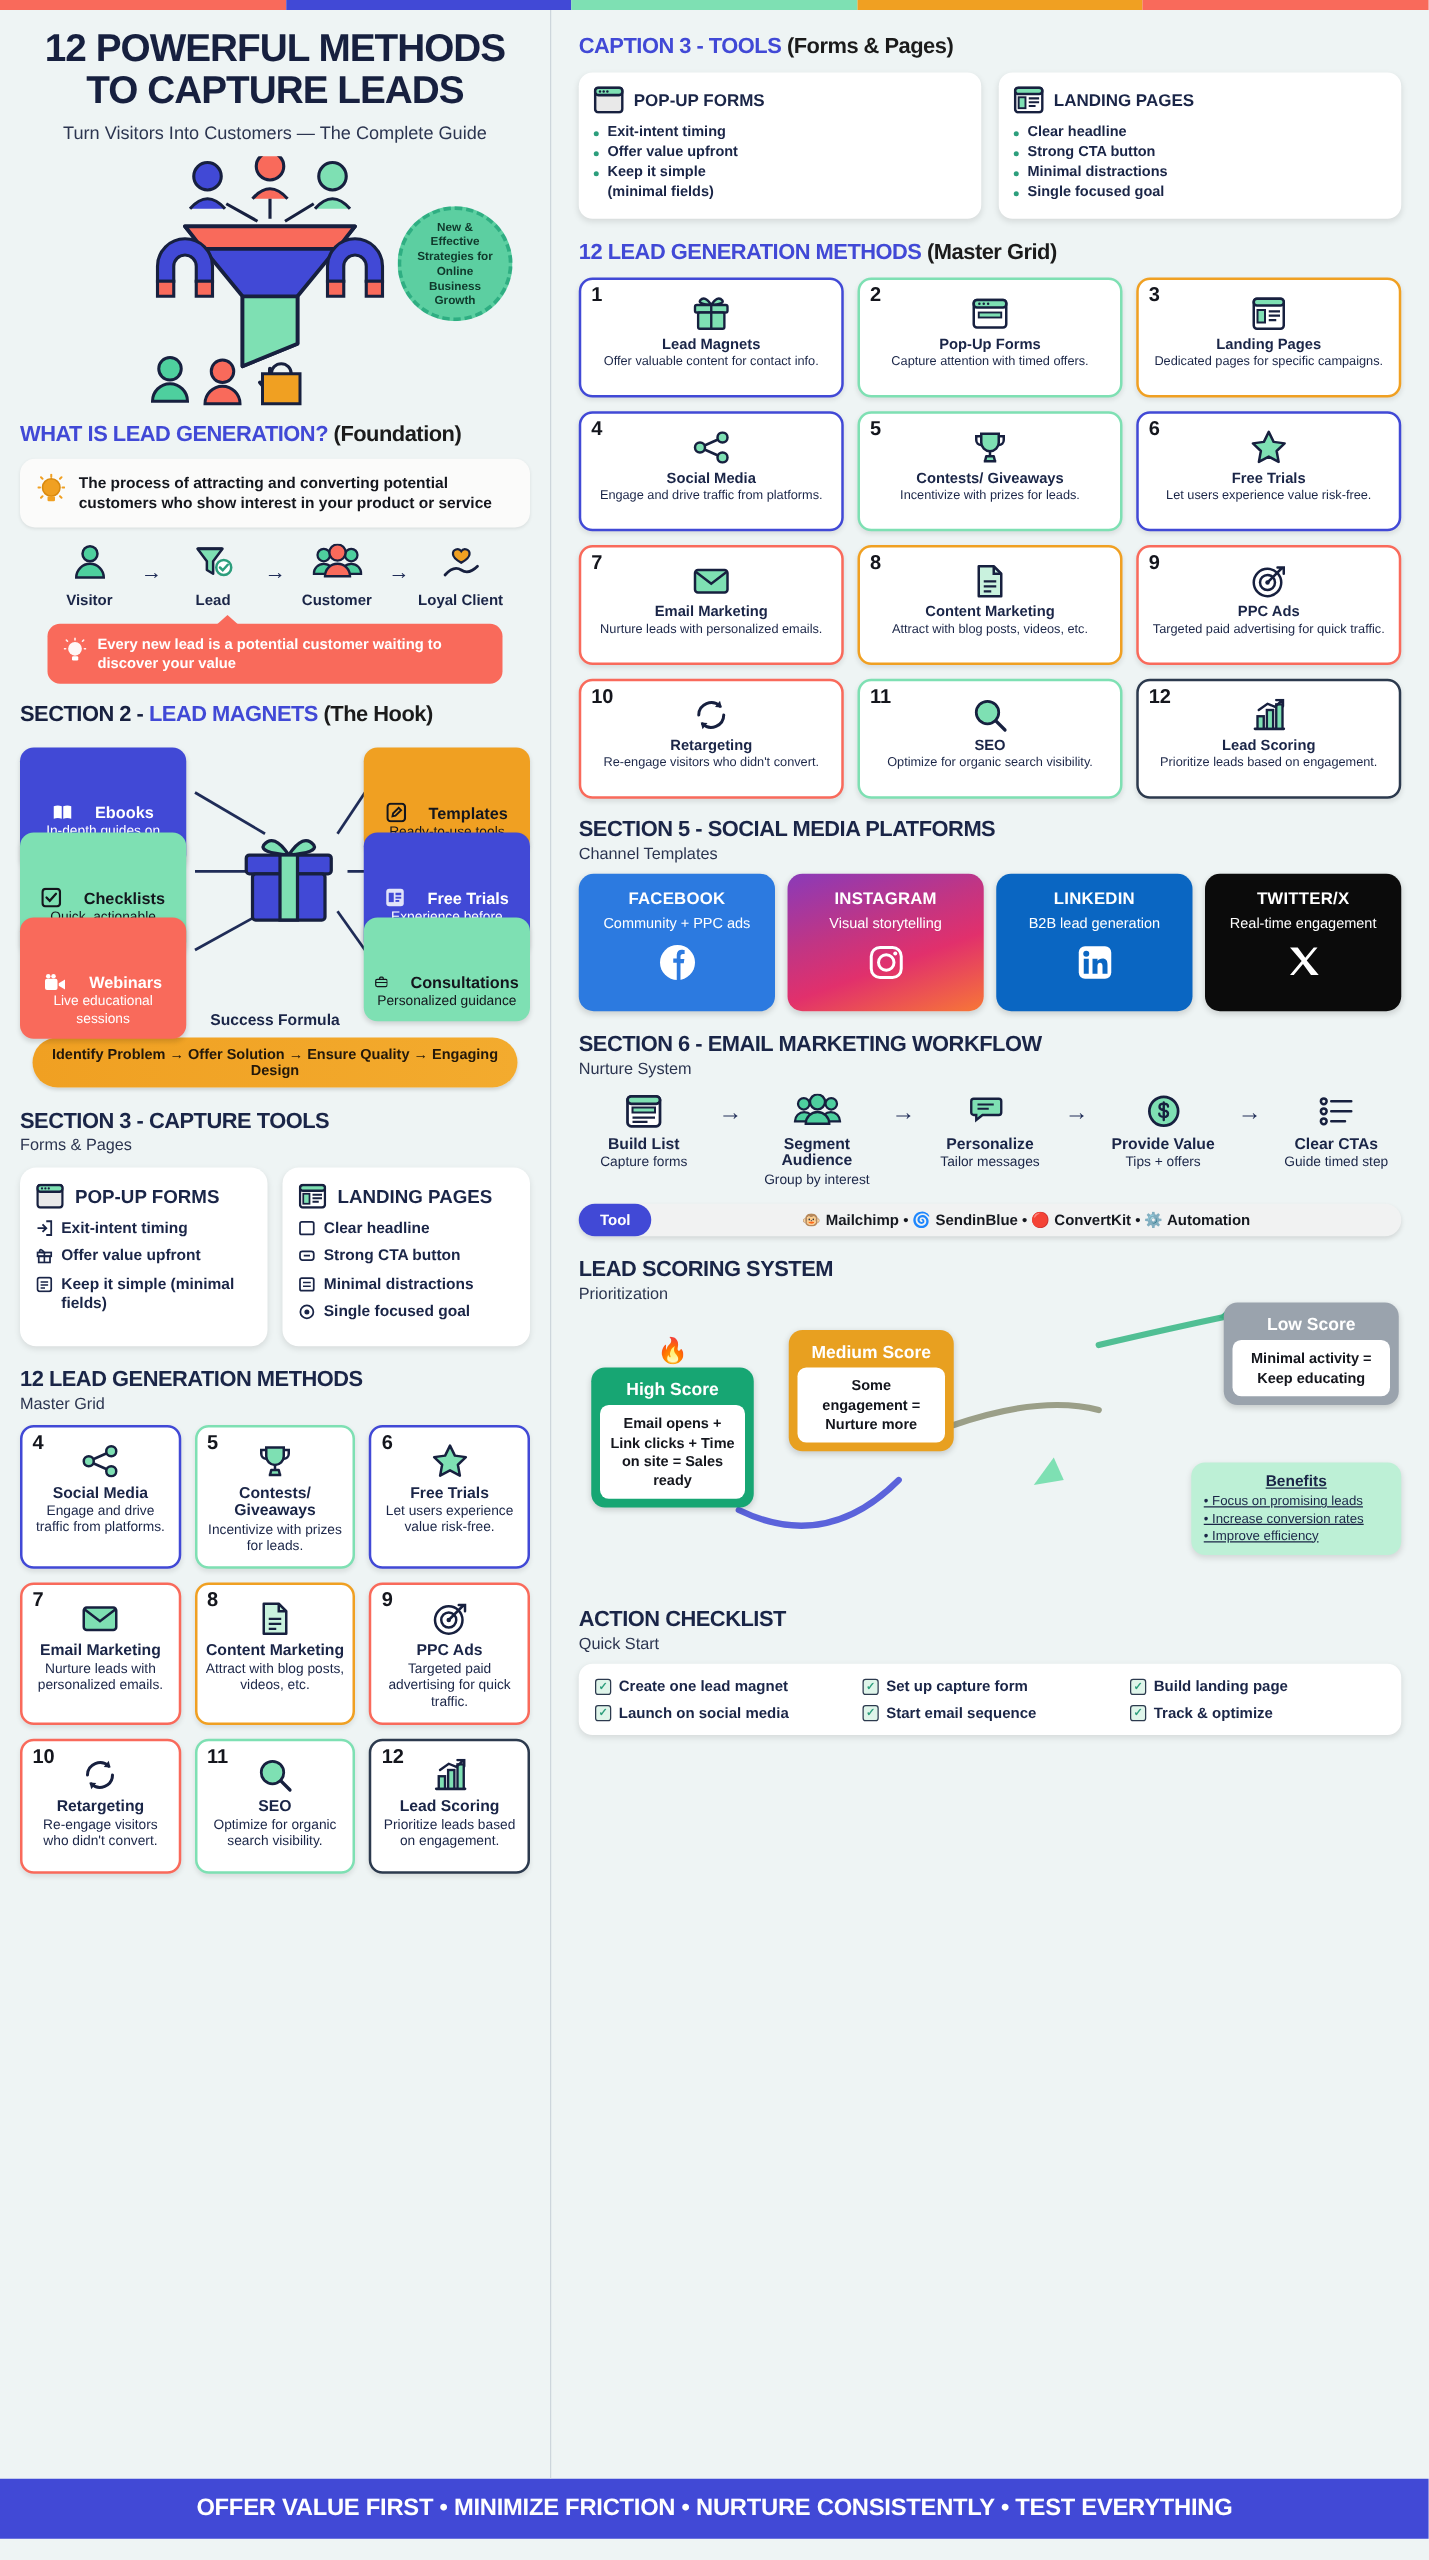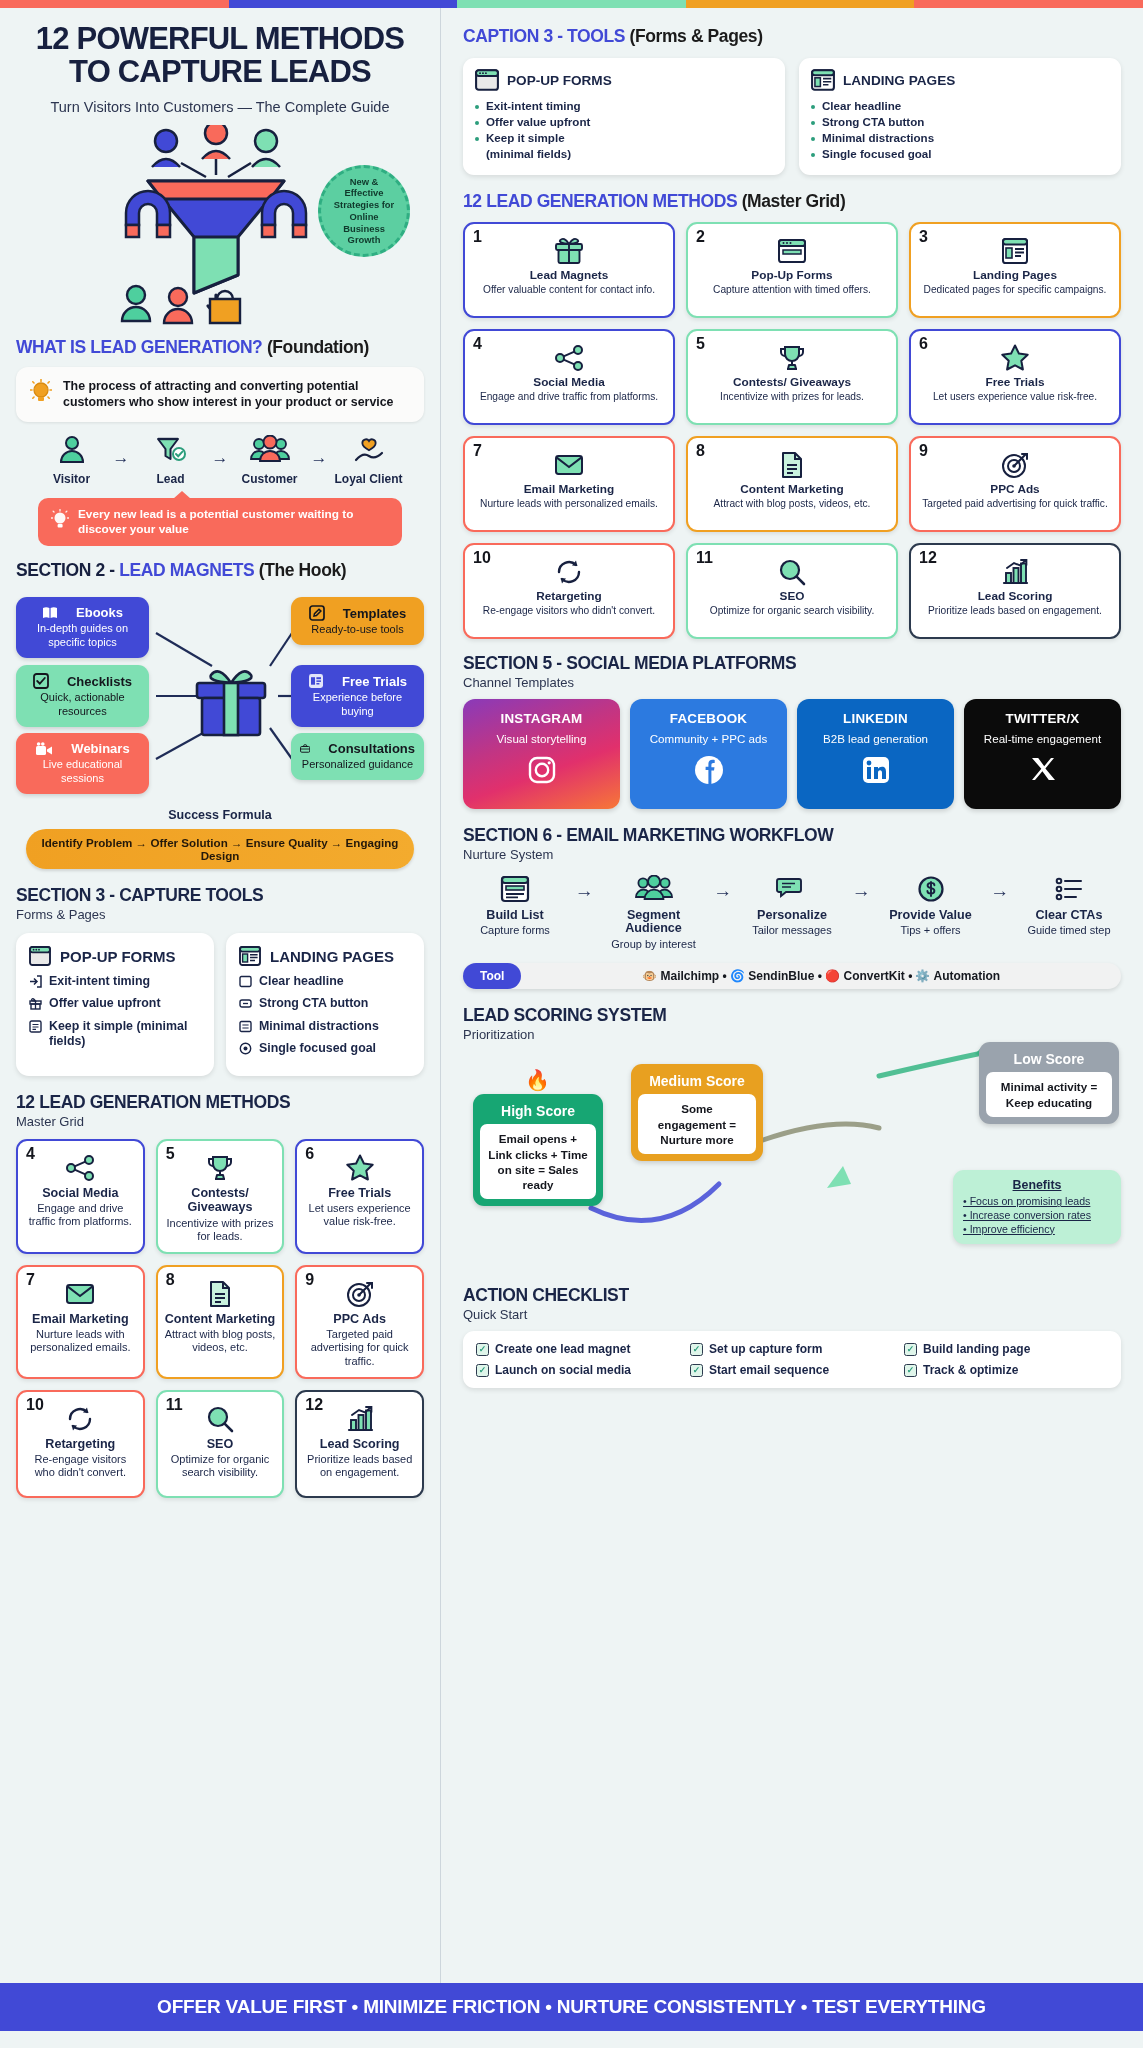--- a/index.html
+++ b/index.html
@@ -66,21 +66,21 @@
     border-left: 9px solid transparent; border-right: 9px solid transparent;
     border-bottom: 8px solid #f96a5b;
   }
 
   
   .mindmap { position: relative; height: 215px; margin-top: 10px; }
   .mm {
     position: absolute; width: 133px; border-radius: 11px; padding: 8px 9px;
     box-shadow: 0 2px 4px rgba(0,0,0,.14);
   }
-  .mm .hd { display: flex; align-items: center; gap: 18px; font-size: 13px; font-weight: bold; }
+  .mm .hd { display: flex; align-items: center; gap: 18px; font-size: 13px; font-weight: bold; margin-top: 36px; }
   .mm .ds { font-size: 11px; text-align: center; line-height: 1.25; margin-top: 2px; }
   .mm.left .hd { justify-content: center; }
   .mm.right .hd { justify-content: center; }
   .mmgift { position: absolute; left: 170px; top: 72px; width: 90px; text-align: center; }
   .mmlines { position: absolute; inset: 0; }
   .successlbl { text-align:center; font-size: 12.5px; font-weight: bold; margin-top: 2px; }
   .formulabar {
     background: linear-gradient(90deg,#f0a022,#f3ab2e); color: #23180a; border-radius: 20px;
     padding: 7px 12px; font-size: 11.6px; font-weight: bold; text-align: center; margin: 7px 10px 0 10px;
     box-shadow: 0 2px 3px rgba(0,0,0,.13);
@@ -814,38 +814,38 @@
           <div class="dc">Prioritize leads based on engagement.</div>
         </div>
       </div>
 
     <div style="margin-top:14px">
       <div class="sect-h dark">SECTION 5 - SOCIAL MEDIA PLATFORMS</div>
       <div class="sect-sub">Channel Templates</div>
     </div>
 
     <div class="socrow">
+      <div class="soc" style="background:#2c7ae0">
+        <div class="nm">FACEBOOK</div>
+        <div class="ds">Community + PPC ads</div>
+        <div class="lg">
+          <svg width="30" height="30" viewBox="0 0 30 30">
+              <circle cx="15" cy="15" r="14" fill="#fff"></circle>
+              <path d="M17.4 15.6 h2.6 l.5-3.4 h-3.1 v-2.2 c0-1 .5-1.9 2-1.9 h1.3 V4.9 s-1.2-.2-2.3-.2c-2.4 0-4 1.5-4 4.1 v2.9 h-2.8 v3.4 h2.8 V29 h3z" fill="#2c7ae0"></path>
+            </svg>
+        </div>
+      </div>
       <div class="soc" style="background:linear-gradient(160deg,#8a3ab9,#c13584 38%,#e1306c 62%,#f77737 100%)">
         <div class="nm">INSTAGRAM</div>
         <div class="ds">Visual storytelling</div>
         <div class="lg">
           <svg width="30" height="30" viewBox="0 0 30 30">
               <rect x="3" y="3" width="24" height="24" rx="7" fill="none" stroke="#fff" stroke-width="2.4"></rect>
               <circle cx="15" cy="15" r="6.2" fill="none" stroke="#fff" stroke-width="2.4"></circle>
               <circle cx="22.2" cy="7.8" r="1.6" fill="#fff"></circle>
-            </svg>
-        </div>
-      </div>
-      <div class="soc" style="background:#2c7ae0">
-        <div class="nm">FACEBOOK</div>
-        <div class="ds">Community + PPC ads</div>
-        <div class="lg">
-          <svg width="30" height="30" viewBox="0 0 30 30">
-              <circle cx="15" cy="15" r="14" fill="#fff"></circle>
-              <path d="M17.4 15.6 h2.6 l.5-3.4 h-3.1 v-2.2 c0-1 .5-1.9 2-1.9 h1.3 V4.9 s-1.2-.2-2.3-.2c-2.4 0-4 1.5-4 4.1 v2.9 h-2.8 v3.4 h2.8 V29 h3z" fill="#2c7ae0"></path>
             </svg>
         </div>
       </div>
       <div class="soc" style="background:#0a66c2">
         <div class="nm">LINKEDIN</div>
         <div class="ds">B2B lead generation</div>
         <div class="lg">
           <svg width="30" height="30" viewBox="0 0 30 30">
               <rect x="2" y="2" width="26" height="26" rx="5" fill="#fff"></rect>
               <rect x="6" y="12" width="4" height="12" fill="#0a66c2"></rect>

